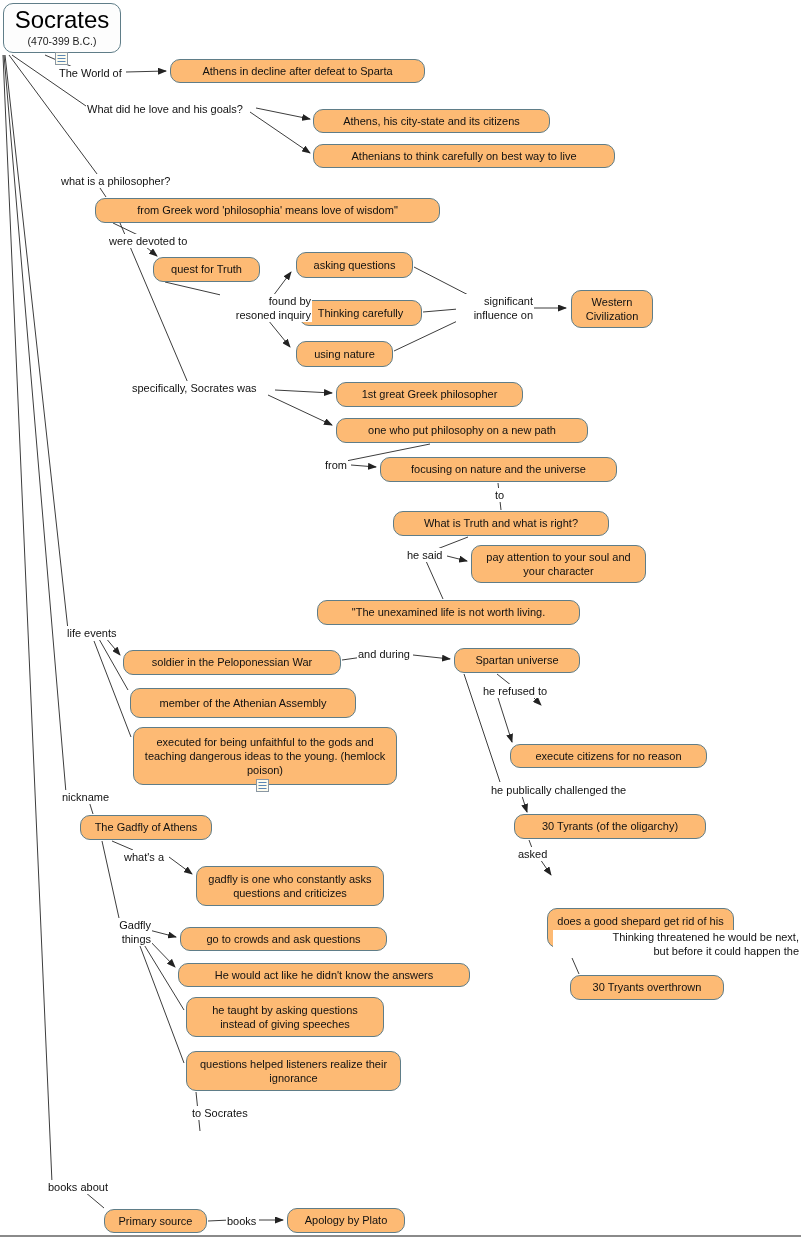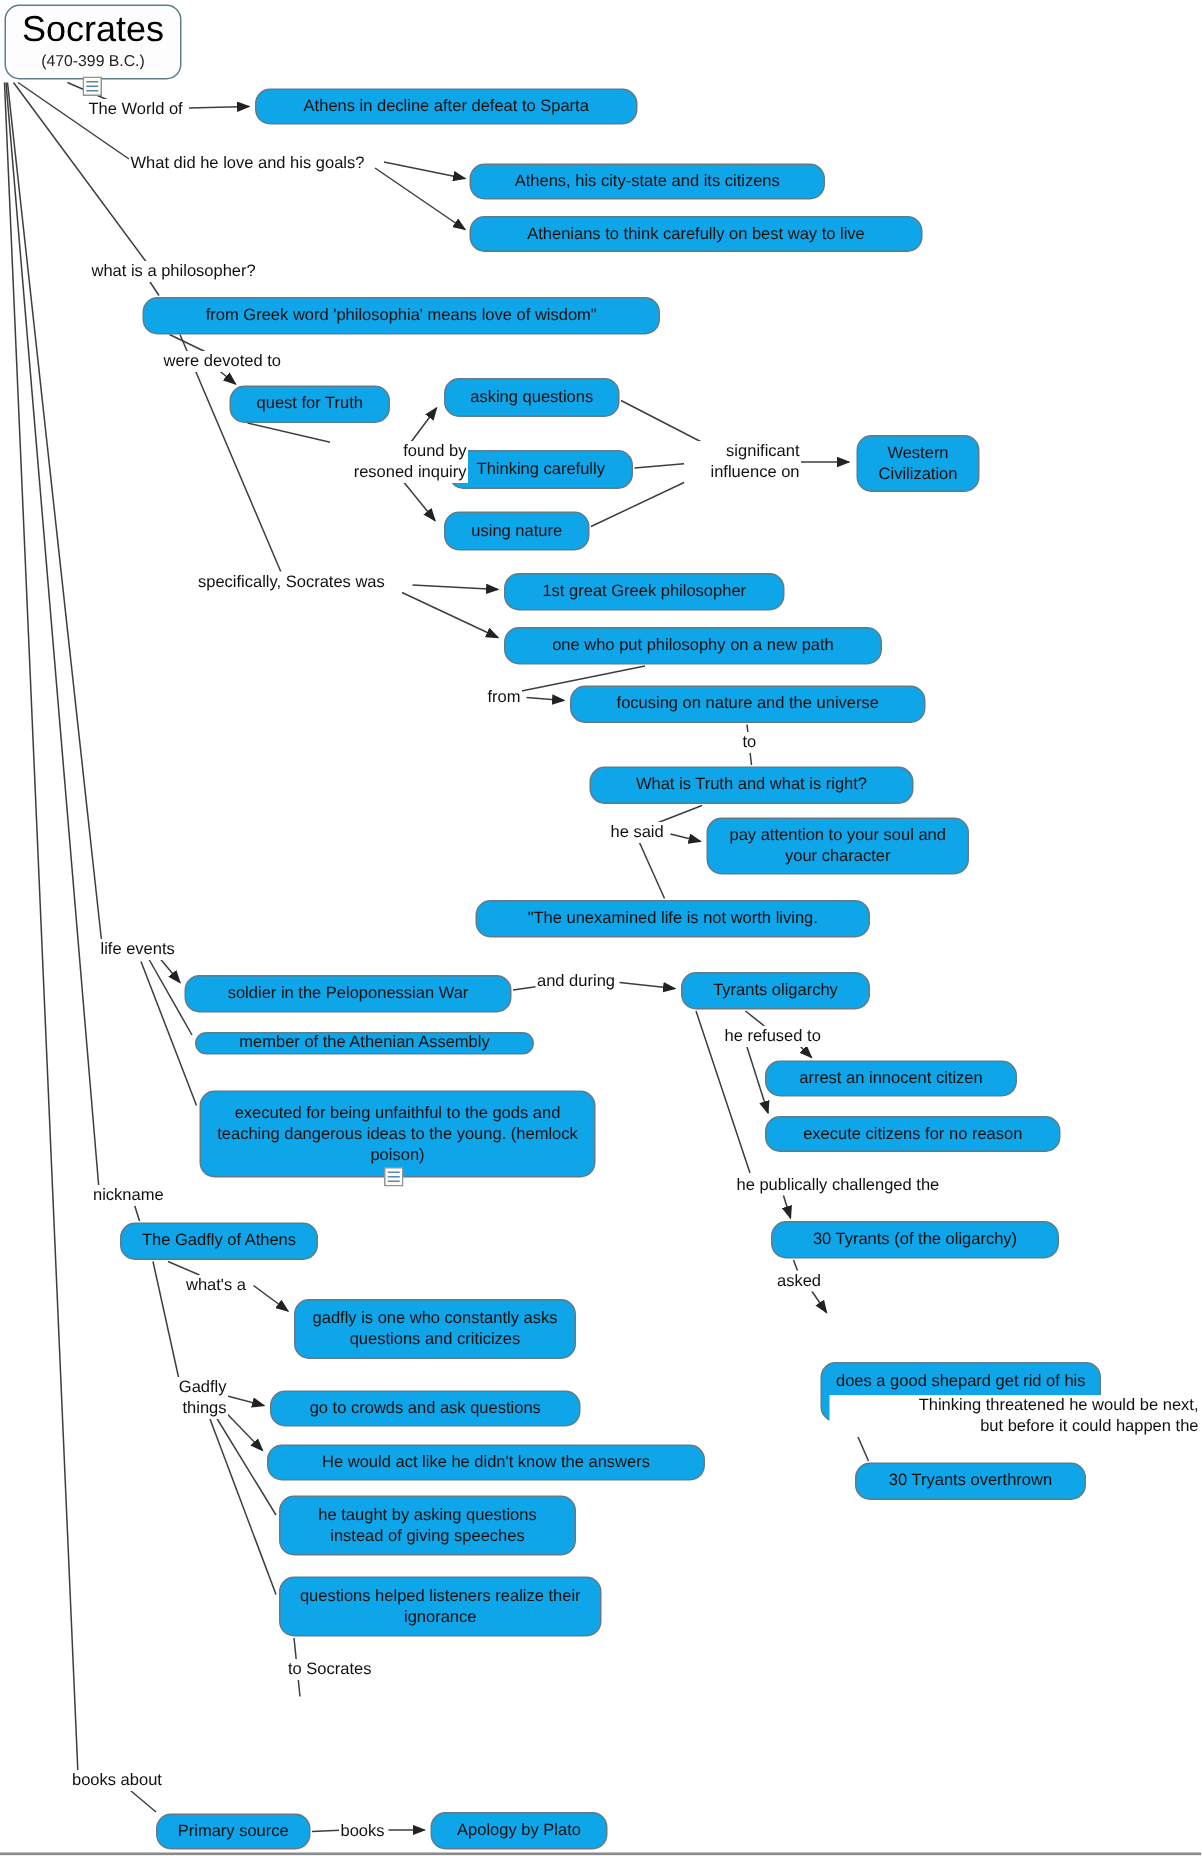--- a/index.html
+++ b/index.html
@@ -3,21 +3,21 @@
 <meta charset="utf-8">
 <style>
   html,body{margin:0;padding:0;background:#fff;}
   .canvas{
     position:relative;width:801px;height:1237px;background:#ffffff;
     font-family:"Liberation Sans",sans-serif;overflow:hidden;
   }
   .wires{position:absolute;left:0;top:0;pointer-events:none;}
   .node{
     position:absolute;box-sizing:border-box;
-    background:#0ea5e9;border:1px solid #5f7d88;border-radius:10px;
+    background:#fdba74;border:1px solid #5f7d88;border-radius:10px;
     display:flex;align-items:center;justify-content:center;
     text-align:center;font-size:11px;color:#111;padding:2px 6px;line-height:1.3;
   }
   .title-node{background:#fdfdfd;flex-direction:column;padding:2px 5px;}
   .title-node .title{font-size:24px;line-height:1.1;color:#000;}
   .title-node .subtitle{font-size:10.5px;color:#222;margin-top:1px;}
   .lbl{
     position:absolute;font-size:11px;color:#111;line-height:1.28;
     white-space:pre-line;background:#ffffff;padding:0 1px;
   }
@@ -117,23 +117,22 @@
   <div class="node" style="left:299px;top:300px;width:123px;height:26px">Thinking carefully</div>
   <div class="node" style="left:296px;top:341px;width:97px;height:26px">using nature</div>
   <div class="node" style="left:571px;top:290px;width:82px;height:38px">Western Civilization</div>
   <div class="node" style="left:336px;top:382px;width:187px;height:25px">1st great Greek philosopher</div>
   <div class="node" style="left:336px;top:418px;width:252px;height:25px">one who put philosophy on a new path</div>
   <div class="node" style="left:380px;top:457px;width:237px;height:25px">focusing on nature and the universe</div>
   <div class="node" style="left:393px;top:511px;width:216px;height:25px">What is Truth and what is right?</div>
   <div class="node" style="left:471px;top:545px;width:175px;height:38px">pay attention to your soul and your character</div>
   <div class="node" style="left:317px;top:600px;width:263px;height:25px">"The unexamined life is not worth living.</div>
   <div class="node" style="left:123px;top:650px;width:218px;height:25px">soldier in the Peloponessian War</div>
-  <div class="node" style="left:454px;top:648px;width:126px;height:25px">Tyrants oligarchy</div>
-  <div class="node" style="left:130px;top:688px;width:226px;height:15px">member of the Athenian Assembly</div>
-  <div class="node" style="left:510px;top:707px;width:168px;height:24px">arrest an innocent citizen</div>
+  <div class="node" style="left:454px;top:648px;width:126px;height:25px">Spartan universe</div>
+  <div class="node" style="left:130px;top:688px;width:226px;height:30px">member of the Athenian Assembly</div>
   <div class="node" style="left:510px;top:744px;width:197px;height:24px">execute citizens for no reason</div>
   <div class="node" style="left:133px;top:727px;width:264px;height:58px">executed for being unfaithful to the gods and teaching dangerous ideas to the young. (hemlock poison)</div>
   <div class="node" style="left:80px;top:815px;width:132px;height:25px">The Gadfly of Athens</div>
   <div class="node" style="left:514px;top:814px;width:192px;height:25px">30 Tyrants (of the oligarchy)</div>
   <div class="node" style="left:196px;top:866px;width:188px;height:40px">gadfly is one who constantly asks questions and criticizes</div>
   <div class="node" style="left:547px;top:908px;width:187px;height:40px">does a good shepard get rid of his sheep?</div>
   <div class="node" style="left:180px;top:927px;width:207px;height:24px">go to crowds and ask questions</div>
   <div class="node" style="left:178px;top:963px;width:292px;height:24px">He would act like he didn't know the answers</div>
   <div class="node" style="left:186px;top:997px;width:198px;height:40px">he taught by asking questions instead of giving speeches</div>
   <div class="node" style="left:186px;top:1051px;width:215px;height:40px">questions helped listeners realize their ignorance</div>

